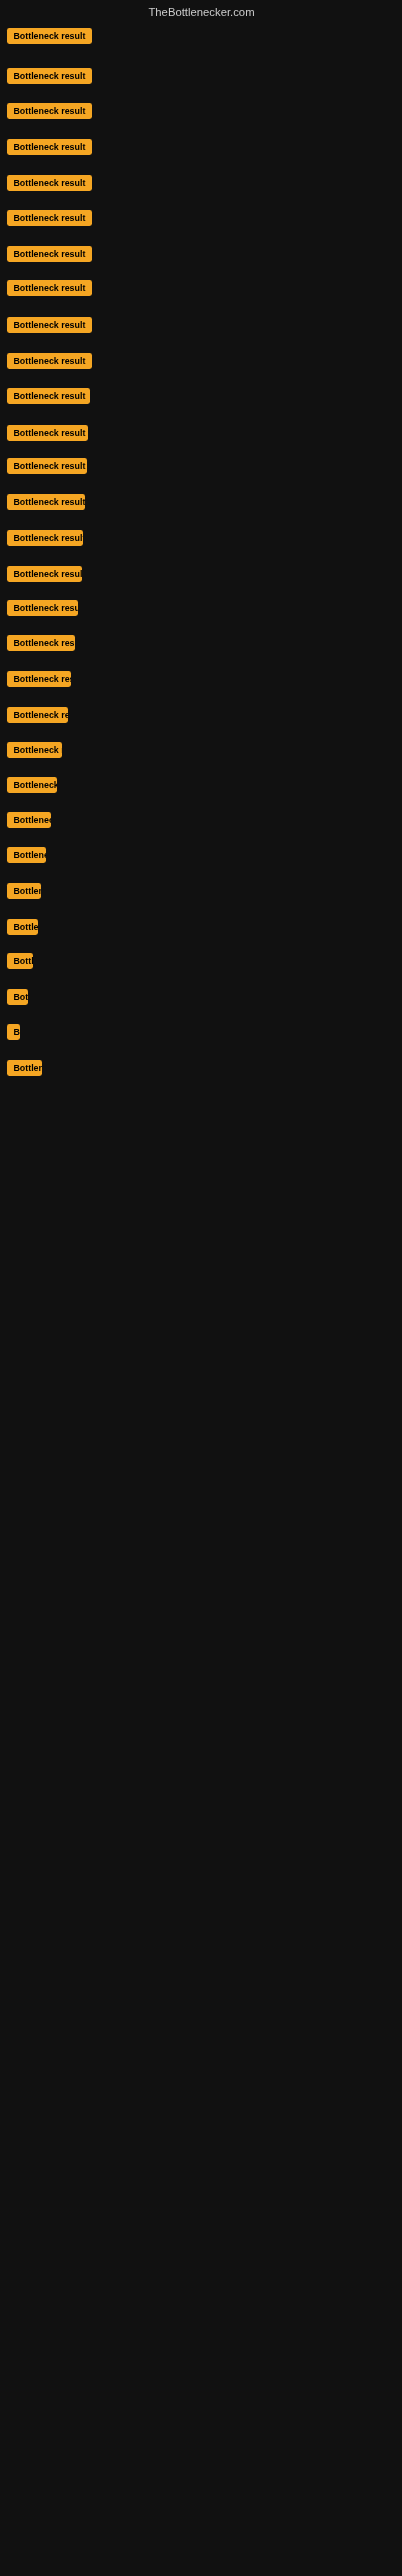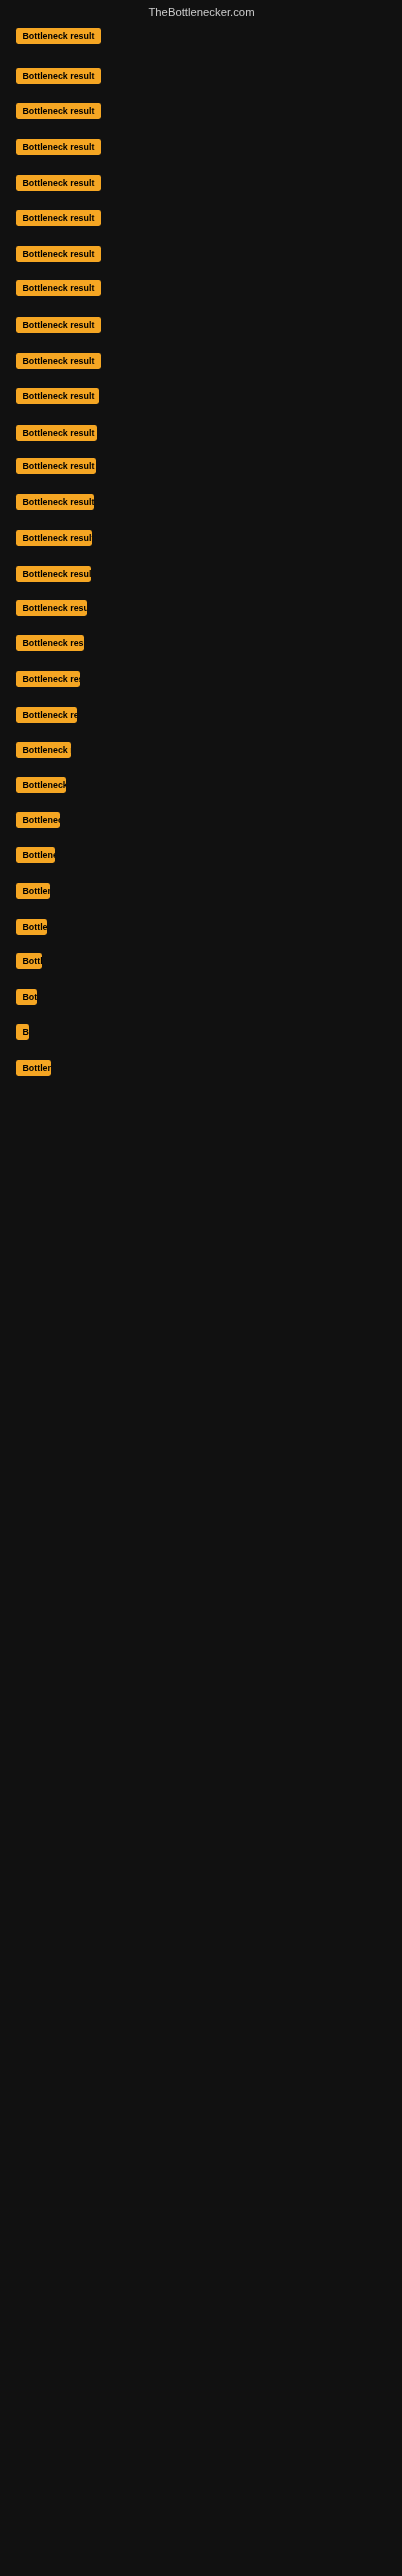--- a/index.html
+++ b/index.html
@@ -31,21 +31,21 @@
       font-size: 8.9px;
       font-weight: bold;
       padding: 3.2px 6.4px;
       border-radius: 2.4px;
       white-space: nowrap;
       overflow: hidden;
     }
 
     .result-item {
       position: absolute;
-      left: 16px;
+      left: 7px;
     }
   </style>
 </head>
 <body>
 
 <div class="site-title">TheBottlenecker.com</div>
 
 <div id="badges-container" style="position:relative; width:403px; height:2576px; top:0;">
 <div class="result-item" style="top: 6.4px;"><span class="bottleneck-badge" style="max-width: 97px;">Bottleneck result</span></div>
     <div class="result-item" style="top: 46px;"><span class="bottleneck-badge" style="max-width: 97px;">Bottleneck result</span></div>

